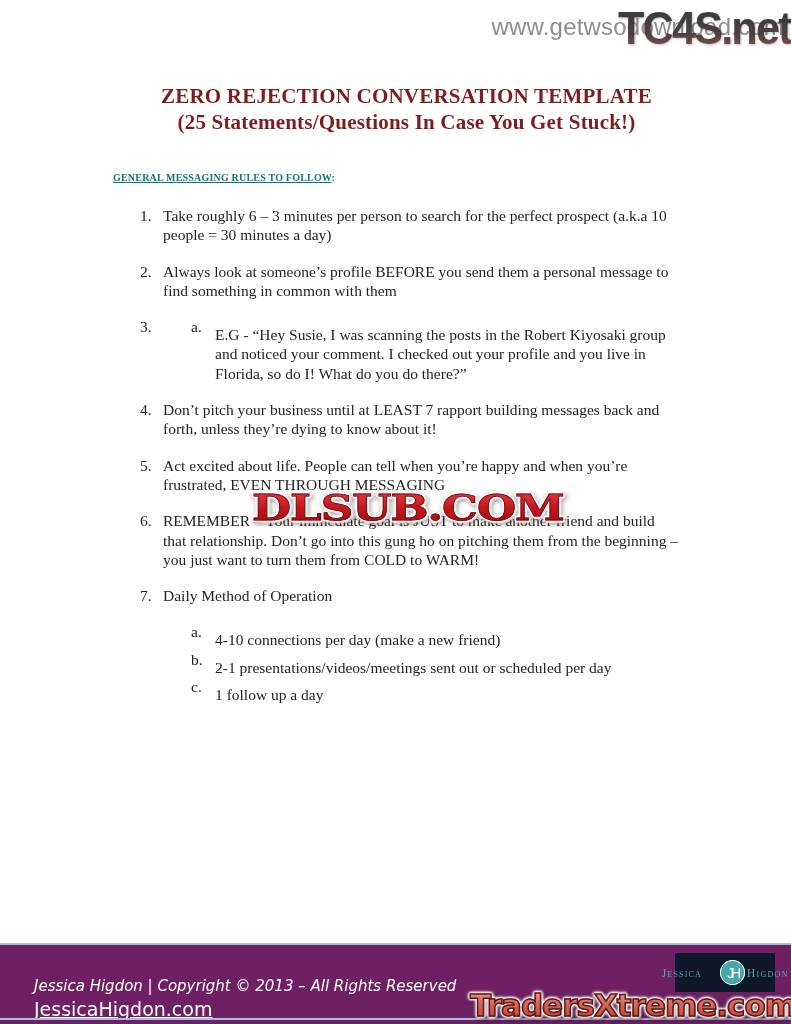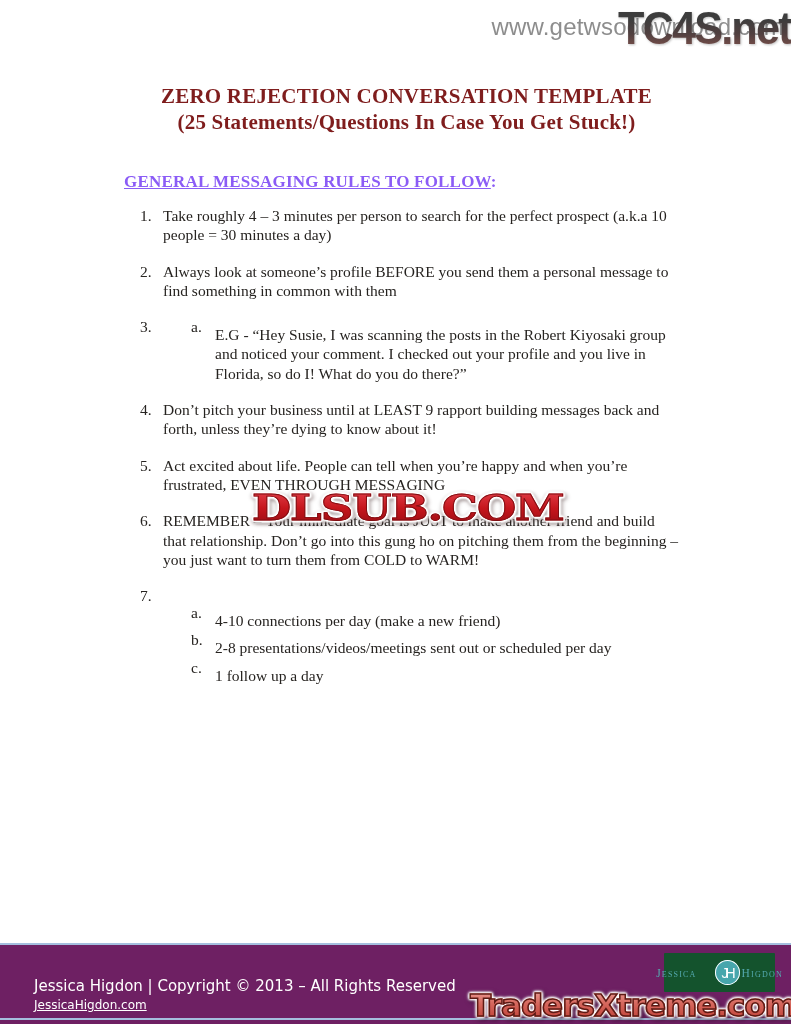--- a/index.html
+++ b/index.html
@@ -27,22 +27,22 @@
   
   .doc-title {
     position:absolute; top:83px; left:0; width:791px; text-align:center;
     font-weight:700; font-size:21px; line-height:26px; color:#7f1d1d;
     letter-spacing:0.2px;
     padding-left:11px;
   }
 
   
   .rules-heading {
-    position:absolute; top:172px; left:124px;
-    font-weight:700; font-size:17px; color:#8b5cf6; letter-spacing:0.2px;
+    position:absolute; top:172px; left:113px;
+    font-weight:700; font-size:10px; color:#0f766e; letter-spacing:0.2px;
   }
   .rules-heading .u { text-decoration:underline; }
 
   
   .rules-list {
     position:absolute; top:206px; left:140px; width:560px;
     margin:0; padding:0; list-style:none;
     font-size:15.5px; line-height:19.3px;
   }
   .rule { display:flex; margin-bottom:17px; }
@@ -74,30 +74,30 @@
   .footer {
     position:absolute; left:0; bottom:0; width:791px; height:81px;
     background:#6e2063; border-top:2px solid #a4bede; box-sizing:border-box;
   }
   .footer::after {
     content:""; position:absolute; left:0; bottom:4px; width:100%; height:2px;
     background:#a4bede;
   }
   .copyright {
     position:absolute; left:34px; top:32px; white-space:nowrap;
-    font-family:"DejaVu Sans", sans-serif; font-size:15px; color:#ffffff;
+    font-family:"DejaVu Sans", sans-serif; font-size:15px; color:#ffffff;font-style:italic;
   }
   .footer-link {
     position:absolute; left:34px; top:53px; white-space:nowrap;
-    font-family:"DejaVu Sans", sans-serif; font-size:12px; color:#ffffff;
+    font-family:"DejaVu Sans", sans-serif; font-size:19px; color:#ffffff;
     text-decoration:underline; cursor:pointer;
   }
   .badge {
-    position:absolute; top:8px; right:16px; width:111px; height:39px;
-    background:#14532d; z-index:1; display:flex; align-items:center;
+    position:absolute; top:8px; right:16px; width:100px; height:39px;
+    background:#0f172a; z-index:1; display:flex; align-items:center;
     justify-content:center; gap:2px; border-radius:1px;
   }
   .badge-name {
     font-family:"Liberation Serif", serif; font-variant:small-caps;
     font-size:11.5px; letter-spacing:1.2px; color:#55aab0;
   }
   .badge-circle {
     width:25px; height:25px; border-radius:50%; background:#47a6ac;
     color:#ffffff; display:flex; align-items:center; justify-content:center;
     font-family:Liberation Sans, sans-serif; font-size:14px; letter-spacing:-3px;
@@ -127,21 +127,21 @@
     <div>ZERO REJECTION CONVERSATION TEMPLATE</div>
     <div>(25 Statements/Questions In Case You Get Stuck!)</div>
   </div>
 
   <div class="rules-heading"><span class="u">GENERAL MESSAGING RULES TO FOLLOW</span><span>:</span></div>
 
   <ol class="rules-list">
     <li class="rule">
       <span class="rule-num">1.</span>
       <div class="rule-body">
-          <div class="rule-text">Take roughly 4 – 3 minutes per person to search for the perfect prospect (a.k.a 10 people = 30 minutes a day)</div>
+          <div class="rule-text">Take roughly 6 – 3 minutes per person to search for the perfect prospect (a.k.a 10 people = 30 minutes a day)</div>
         </div>
     </li>
     <li class="rule">
       <span class="rule-num">2.</span>
       <div class="rule-body">
           <div class="rule-text">Always look at someone’s profile BEFORE you send them a personal message to find something in common with them</div>
         </div>
     </li>
     <li class="rule">
       <span class="rule-num">3.</span>
@@ -150,46 +150,47 @@
           <li>
             <span class="sub-num">a.</span>
             <div class="sub-text">E.G - “Hey Susie, I was scanning the posts in the Robert Kiyosaki group and noticed your comment. I checked out your profile and you live in Florida, so do I! What do you do there?”</div>
           </li>
         </ol>
       </div>
     </li>
     <li class="rule">
       <span class="rule-num">4.</span>
       <div class="rule-body">
-          <div class="rule-text">Don’t pitch your business until at LEAST 9 rapport building messages back and forth, unless they’re dying to know about it!</div>
+          <div class="rule-text">Don’t pitch your business until at LEAST 7 rapport building messages back and forth, unless they’re dying to know about it!</div>
         </div>
     </li>
     <li class="rule">
       <span class="rule-num">5.</span>
       <div class="rule-body">
           <div class="rule-text">Act excited about life. People can tell when you’re happy and when you’re frustrated, EVEN THROUGH MESSAGING</div>
         </div>
     </li>
     <li class="rule">
       <span class="rule-num">6.</span>
       <div class="rule-body">
           <div class="rule-text">REMEMBER – Your immediate goal is JUST to make another friend and build that relationship. Don’t go into this gung ho on pitching them from the beginning – you just want to turn them from COLD to WARM!</div>
         </div>
     </li>
     <li class="rule">
       <span class="rule-num">7.</span>
       <div class="rule-body">
+        <div class="rule-text">Daily Method of Operation</div>
         <ol class="sub-list gap">
           <li>
             <span class="sub-num">a.</span>
             <div class="sub-text">4-10 connections per day (make a new friend)</div>
           </li>
           <li>
             <span class="sub-num">b.</span>
-            <div class="sub-text">2-8 presentations/videos/meetings sent out or scheduled per day</div>
+            <div class="sub-text">2-1 presentations/videos/meetings sent out or scheduled per day</div>
           </li>
           <li>
             <span class="sub-num">c.</span>
             <div class="sub-text">1 follow up a day</div>
           </li>
         </ol>
       </div>
     </li>
   </ol>
 

